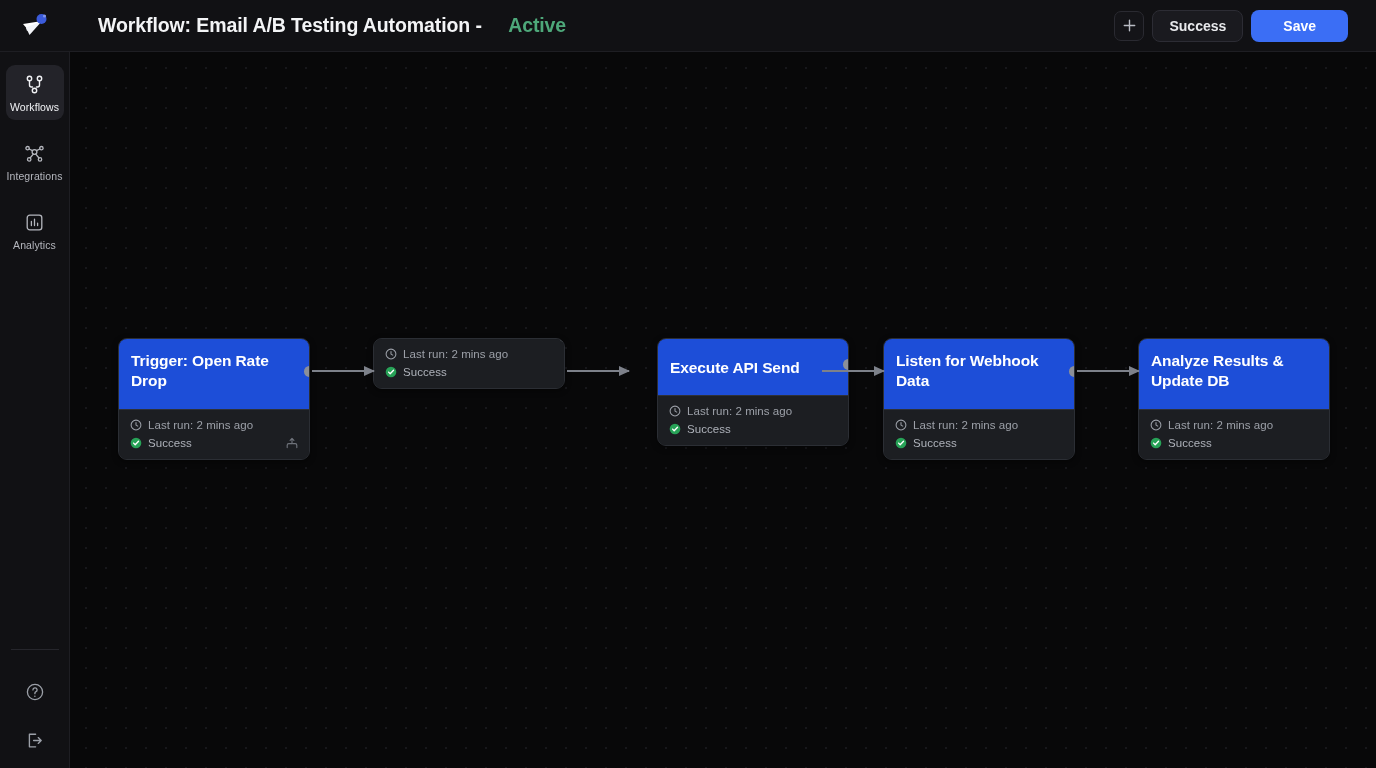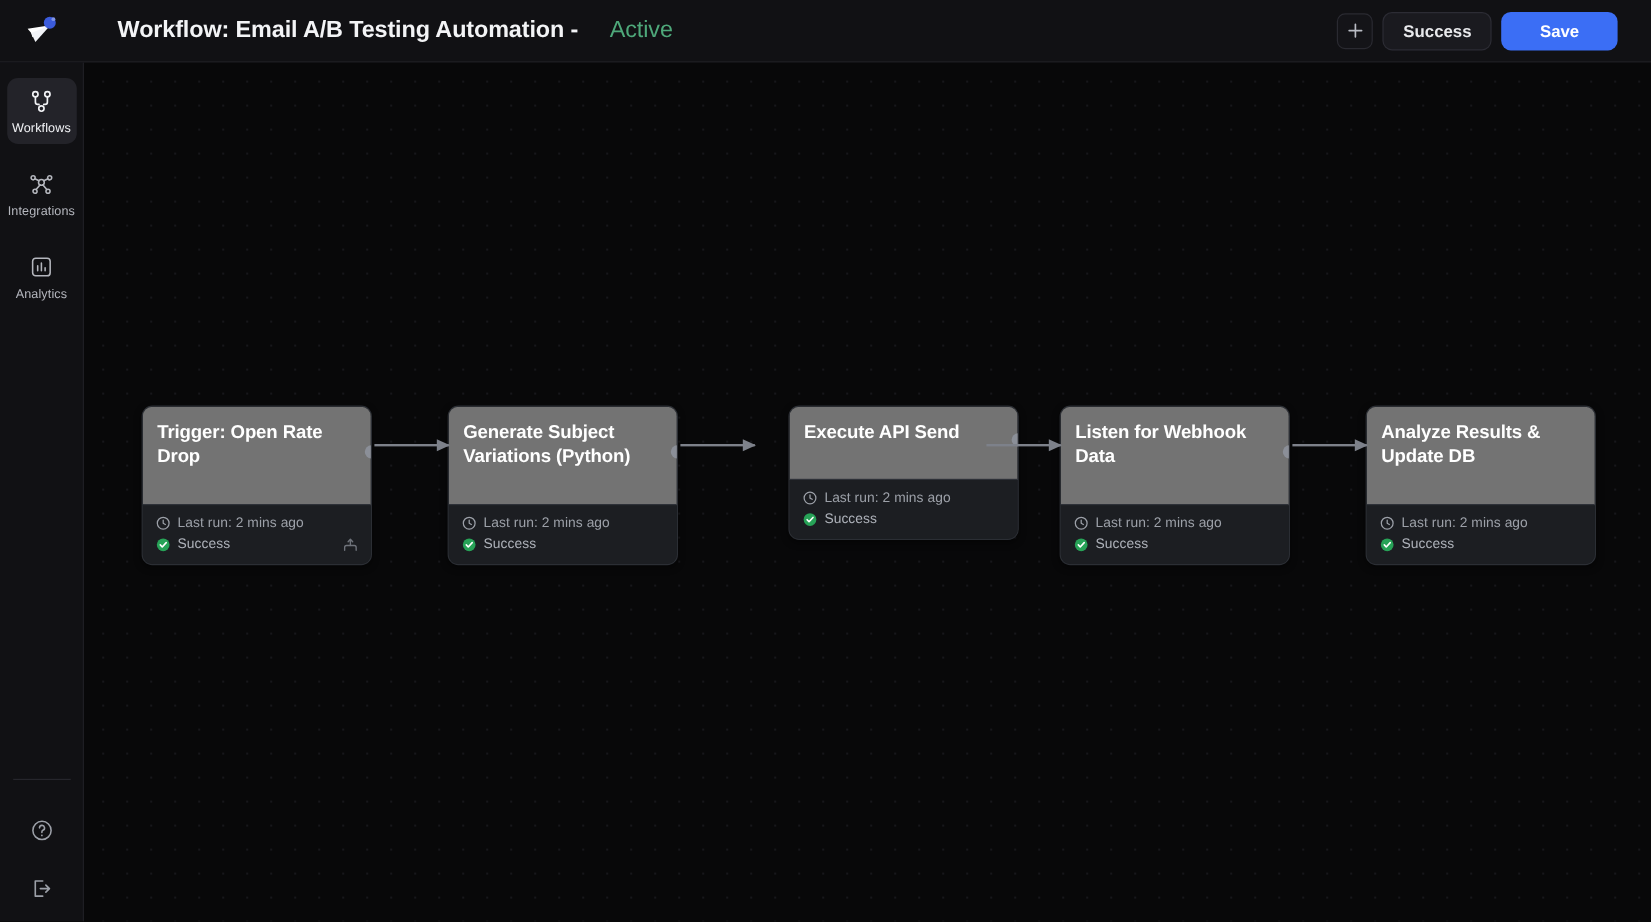--- a/index.html
+++ b/index.html
@@ -53,21 +53,21 @@
   .page-title {
     margin-left: 28px;
     font-size: 19.5px;
     font-weight: bold;
     color: #f3f4f6;
     letter-spacing: -0.1px;
     white-space: nowrap;
   }
   .page-title .status-active {
     color: #4ea87a;
-    font-weight: normal;
+    font-weight: bold;
     margin-left: 21px;
   }
 
   .header-actions {
     margin-left: auto;
     margin-right: 28px;
     display: flex;
     align-items: center;
     gap: 8px;
   }
@@ -190,23 +190,23 @@
     width: 192px;
     border-radius: 9px;
     background: #1c1e22;
     border: 1px solid #2b2e34;
     overflow: hidden;
     cursor: pointer;
     box-shadow: 0 2px 6px rgba(0,0,0,0.45);
   }
 
   .node-head {
-    padding: 12px 12px 28px 12px;
+    padding: 12px 12px 17px 12px;
     min-height: 57px;
-    background: #737373;
+    background: #1d4ed8;
     border-bottom: 1px solid #2e3138;
     display: flex;
     align-items: flex-end;
   }
   .node-title {
     font-size: 15.5px;
     font-weight: bold;
     color: #ffffff;
     line-height: 1.32;
     letter-spacing: -0.1px;
@@ -408,23 +408,20 @@
               <svg width="14" height="14" viewBox="0 0 14 14" fill="none" stroke="#6f737b" stroke-width="1.15" stroke-linecap="round" stroke-linejoin="round">
                 <path d="M2.2 11.6 V9.2 a1.6 1.6 0 0 1 1.6 -1.6 H7"></path>
                 <path d="M11.8 11.6 V9.2 a1.6 1.6 0 0 0 -1.6 -1.6 H7.6"></path>
                 <path d="M7 7.6 V2.6 M5.1 4.4 L7 2.4 L8.9 4.4"></path>
               </svg>
             </span>
           </div>
           <div class="handle out"></div>
         </div>
         <div class="node" style="left: 303px; top: 286px;">
-          <div class="node-head">
-            <div class="node-title">Generate Subject Variations (Python)</div>
-          </div>
           <div class="node-body">
             <div class="meta-row">
               <span>
                 <svg width="12" height="12" viewBox="0 0 12 12" fill="none" stroke="#9ca0a8" stroke-width="1.05" stroke-linecap="round" stroke-linejoin="round">
                   <circle cx="6" cy="6" r="4.9"></circle>
                   <path d="M6 3.4 V6.1 L7.8 7.1"></path>
                 </svg>
               </span>
               <span class="meta-text">Last run: 2 mins ago</span>
             </div>

